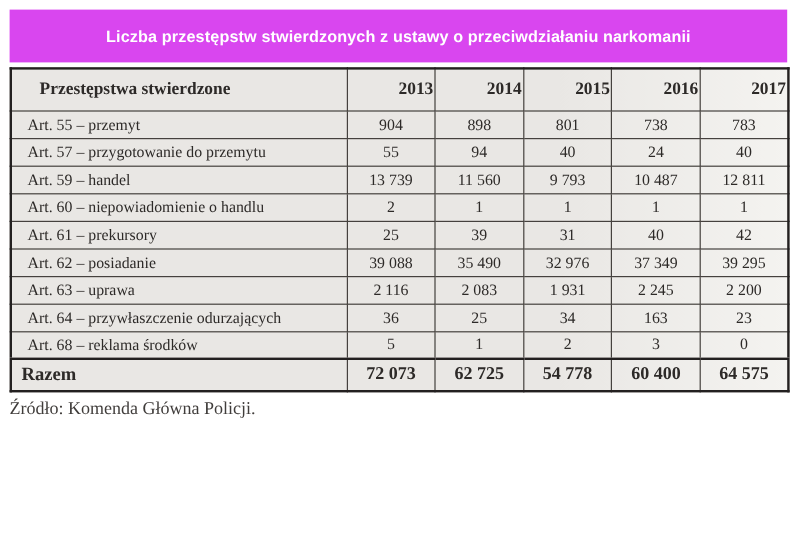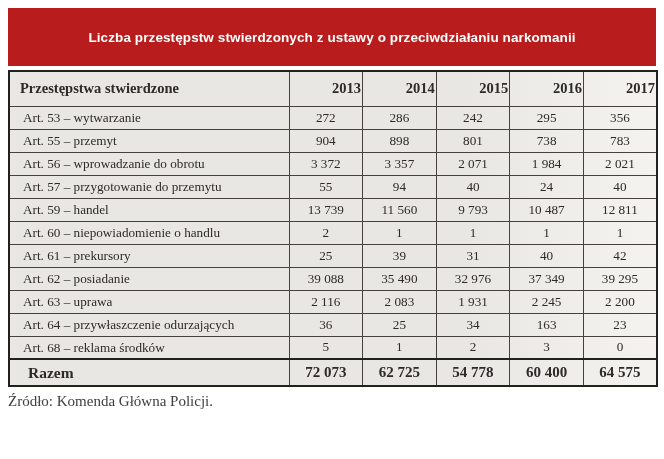--- a/index.html
+++ b/index.html
@@ -6,22 +6,22 @@
   html, body {
     margin: 0; padding: 0;
     width: 664px; height: 459px;
     background: #ffffff;
     font-family: "Liberation Serif", serif;
     overflow: hidden;
   }
   .page { padding: 8px; }
 
   .title-bar {
-    width: 648px; height: 58px;
-    background: #b91c1c;
+    width: 648px; height: 44px;
+    background: #d946ef;
     display: flex; align-items: center; justify-content: center;
     margin-bottom: 4px;
     text-align: center;
   }
   .title-text {
     color: #ffffff;
     font-family: "Liberation Sans", sans-serif;
     font-weight: 700;
     font-size: 13.5px;
     letter-spacing: 0.1px;
@@ -40,37 +40,37 @@
   th, td {
     border: 1px solid #45413e;
     color: #2d2a28;
   }
   thead th {
     height: 35px;
     font-size: 14.5px;
     font-weight: 700;
     text-align: right;
   }
-  th.label-head { text-align: left; padding-left: 10px; }
+  th.label-head { text-align: left; padding-left: 23px; }
 
   tbody td { height: 23px; font-size: 13.2px; }
   td.label-cell {
     text-align: left;
     padding: 2px 10px 2px 13px;
     line-height: 1.15;
   }
   td.value-cell { text-align: center; }
 
   tfoot td {
     border-top: 2px solid #232020;
     height: 27px;
     font-weight: 700;
     font-size: 15px;
   }
-  td.total-label { text-align: left; padding-left: 18px; font-size: 15.5px; }
+  td.total-label { text-align: left; padding-left: 8px; font-size: 15.5px; }
 
   .source {
     margin-top: 6px;
     font-size: 15px;
     color: #403d3b;
   }
 </style>
 </head>
 <body>
 
@@ -94,42 +94,26 @@
         <th class="label-head">Przestępstwa stwierdzone</th>
       <th class="year-head">2013</th>
           <th class="year-head">2014</th>
           <th class="year-head">2015</th>
           <th class="year-head">2016</th>
           <th class="year-head">2017</th>
         </tr>
     </thead>
     <tbody>
         <tr>
-          <td class="label-cell">Art. 53 – wytwarzanie</td>
-          <td class="value-cell">272</td>
-          <td class="value-cell">286</td>
-          <td class="value-cell">242</td>
-          <td class="value-cell">295</td>
-          <td class="value-cell">356</td>
-        </tr>
-        <tr>
           <td class="label-cell">Art. 55 – przemyt</td>
           <td class="value-cell">904</td>
           <td class="value-cell">898</td>
           <td class="value-cell">801</td>
           <td class="value-cell">738</td>
           <td class="value-cell">783</td>
-        </tr>
-        <tr>
-          <td class="label-cell">Art. 56 – wprowadzanie do obrotu</td>
-          <td class="value-cell">3 372</td>
-          <td class="value-cell">3 357</td>
-          <td class="value-cell">2 071</td>
-          <td class="value-cell">1 984</td>
-          <td class="value-cell">2 021</td>
         </tr>
         <tr>
           <td class="label-cell">Art. 57 – przygotowanie do przemytu</td>
           <td class="value-cell">55</td>
           <td class="value-cell">94</td>
           <td class="value-cell">40</td>
           <td class="value-cell">24</td>
           <td class="value-cell">40</td>
         </tr>
         <tr>

